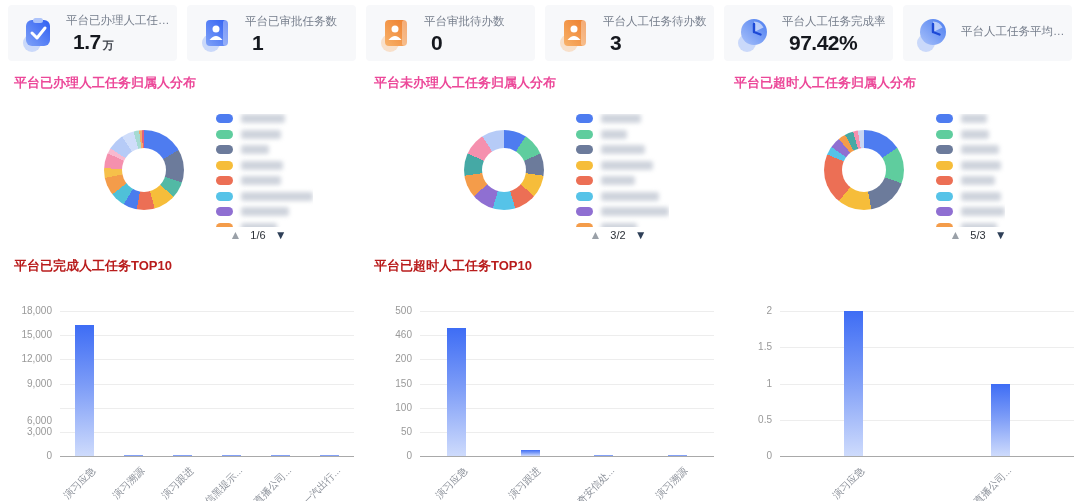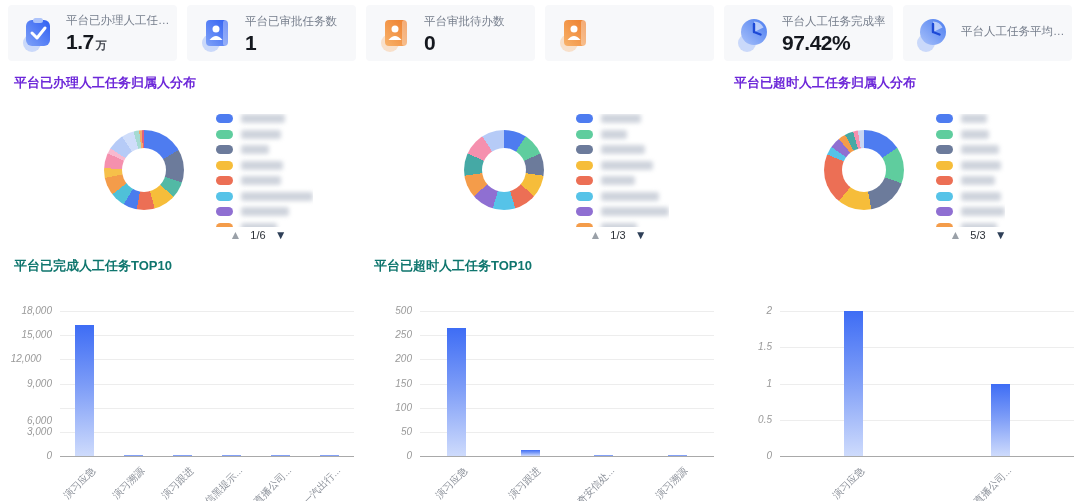--- a/index.html
+++ b/index.html
@@ -8,44 +8,44 @@
     background:#ffffff;font-family:"Liberation Sans",sans-serif;
   }
   
   .kpi-row{position:absolute;top:5px;left:8px;display:flex;gap:10px;}
   .kpi-card{width:169px;height:56px;background:#f7f8fa;border-radius:4px;
     display:flex;align-items:center;box-sizing:border-box;padding-left:10px;}
   .kpi-icon{width:40px;height:40px;flex:none;margin-right:8px;position:relative;}
   .kpi-text{display:flex;flex-direction:column;justify-content:center;min-width:0;}
   .kpi-label{font-size:11.5px;color:#767e8c;margin-bottom:3px;white-space:nowrap;
     overflow:hidden;text-overflow:ellipsis;max-width:118px;}
-  .kpi-value-row{display:flex;align-items:baseline;}
+  .kpi-value-row{display:flex;align-items:baseline;margin-left:7px;}
   .kpi-big{font-size:21px;font-weight:bold;color:#15181e;line-height:1;letter-spacing:-0.5px;}
   .kpi-small{font-size:11px;font-weight:bold;color:#3c4049;margin:0 3px 0 2px;}
   
   .dist-panel{position:absolute;top:68px;width:360px;height:182px;}
-  .panel-title{position:absolute;left:14px;top:6px;font-size:13px;font-weight:bold;color:#6d28d9;white-space:nowrap;}
+  .panel-title{position:absolute;left:14px;top:6px;font-size:13px;font-weight:bold;color:#ec4899;white-space:nowrap;}
   .donut{position:absolute;left:104px;top:62px;width:80px;height:80px;border-radius:50%;}
   .donut-hole{position:absolute;left:18px;top:18px;width:44px;height:44px;background:#ffffff;border-radius:50%;}
   .legend{position:absolute;left:216px;top:46px;height:113px;overflow:hidden;}
   .legend-item{display:flex;align-items:center;margin-bottom:6.5px;height:9px;}
   .chip{width:17px;height:9px;border-radius:4.5px;margin-right:8px;flex:none;}
   .blob{height:9px;border-radius:3px;background:#c3c9d4;filter:blur(2px);opacity:.8;}
   .pager{position:absolute;left:210px;top:160px;width:96px;display:flex;align-items:center;
     justify-content:center;gap:9px;font-size:11px;color:#2c3138;}
   .pager .up{color:#9aa0a8;font-size:12px;cursor:pointer;}
   .pager .down{color:#2e3f57;font-size:12px;cursor:pointer;}
   .pager .pagetext{color:#2c3138;}
   
   .bar-panel{position:absolute;top:255px;width:360px;height:246px;}
-  .bar-title{position:absolute;left:14px;top:2px;font-size:13px;font-weight:bold;color:#0f766e;white-space:nowrap;}
+  .bar-title{position:absolute;left:14px;top:2px;font-size:13px;font-weight:bold;color:#b91c1c;white-space:nowrap;}
   .plot{position:absolute;left:0;top:56px;width:360px;height:200px;}
   .gridline{position:absolute;left:60px;width:294px;height:1px;background:#ededed;}
   .baseline{position:absolute;left:60px;width:294px;height:1px;background:#a9a9a9;}
-  .ytick{position:absolute;left:0;width:52px;text-align:right;font-size:10px;color:#999999;line-height:10px;font-style:italic;}
+  .ytick{position:absolute;left:0;width:52px;text-align:right;font-size:10px;color:#999999;line-height:10px;}
   .bar{position:absolute;width:19px;background:linear-gradient(180deg,#3e6df5 0%,#7b9bf7 45%,#cedbfc 100%);}
   .xlabel{position:absolute;width:110px;text-align:right;font-size:10px;color:#8b9099;
     transform:rotate(-45deg);transform-origin:100% 0;white-space:nowrap;}
   .defs-holder{position:absolute;width:0;height:0;overflow:hidden;}
 </style>
 </head>
 <body>
 
 <div class="defs-holder">
   <svg width="0" height="0">
@@ -113,20 +113,26 @@
       </div>
     </div>
     <div class="kpi-card">
       <div class="kpi-icon"><svg width="40" height="40" viewBox="0 0 40 40">
       <circle cx="14" cy="30" r="9" fill="#f9c89a" opacity="0.5"></circle>
       <rect x="9" y="7" width="22" height="26" rx="4" fill="url(#gradOrange)"></rect>
       <rect x="26" y="7" width="5" height="26" rx="2.5" fill="#ffffff" opacity="0.35"></rect>
       <circle cx="19" cy="16" r="3.5" fill="#ffffff"></circle>
       <path d="M12.5 27 q6.5 -8 13 0 z" fill="#ffffff"></path>
     </svg></div>
+      <div class="kpi-text">
+        <div class="kpi-label">平台人工任务待办数</div>
+        <div class="kpi-value-row">
+          <span class="kpi-big">3</span>
+        </div>
+      </div>
     </div>
     <div class="kpi-card">
       <div class="kpi-icon"><svg width="40" height="40" viewBox="0 0 40 40">
       <circle cx="13" cy="30" r="9" fill="#9db9fa" opacity="0.5"></circle>
       <circle cx="20" cy="19" r="13" fill="url(#gradClock)"></circle>
       <path d="M20 19 L20 8.5 A10.5 10.5 0 0 1 29.5 14.5 Z" fill="#ffffff" opacity="0.55"></path>
       <path d="M20 19 L20 11 M20 19 L26.5 21.5" stroke="#1d49d6" stroke-width="2.4" stroke-linecap="round" fill="none"></path>
     </svg></div>
       <div class="kpi-text">
         <div class="kpi-label">平台人工任务完成率</div>
@@ -187,20 +193,21 @@
           <span class="blob" style="width: 36px;"></span>
         </div>
       </div>
       <div class="pager">
         <span class="up">▲</span>
         <span class="pagetext">1/6</span>
         <span class="down">▼</span>
       </div>
     </div>
     <div class="dist-panel" style="left: 360px;">
+      <div class="panel-title">平台未办理人工任务归属人分布</div>
       <div class="donut" style="background: conic-gradient(rgb(78, 124, 240) 0deg, rgb(78, 124, 240) 32.73deg, rgb(95, 205, 158) 32.73deg, rgb(95, 205, 158) 65.45deg, rgb(108, 123, 155) 65.45deg, rgb(108, 123, 155) 98.18deg, rgb(246, 189, 58) 98.18deg, rgb(246, 189, 58) 130.91deg, rgb(236, 111, 85) 130.91deg, rgb(236, 111, 85) 163.64deg, rgb(86, 195, 232) 163.64deg, rgb(86, 195, 232) 196.36deg, rgb(143, 111, 210) 196.36deg, rgb(143, 111, 210) 229.09deg, rgb(244, 156, 74) 229.09deg, rgb(244, 156, 74) 261.82deg, rgb(69, 169, 165) 261.82deg, rgb(69, 169, 165) 294.55deg, rgb(245, 144, 174) 294.55deg, rgb(245, 144, 174) 327.27deg, rgb(182, 203, 247) 327.27deg, rgb(182, 203, 247) 360deg);">
         <div class="donut-hole"></div>
       </div>
       <div class="legend">
         <div class="legend-item">
           <span class="chip" style="background: rgb(78, 124, 240);"></span>
           <span class="blob" style="width: 40px;"></span>
         </div>
         <div class="legend-item">
           <span class="chip" style="background: rgb(95, 205, 158);"></span>
@@ -226,21 +233,21 @@
           <span class="chip" style="background: rgb(143, 111, 210);"></span>
           <span class="blob" style="width: 68px;"></span>
         </div>
         <div class="legend-item">
           <span class="chip" style="background: rgb(244, 156, 74);"></span>
           <span class="blob" style="width: 36px;"></span>
         </div>
       </div>
       <div class="pager">
         <span class="up">▲</span>
-        <span class="pagetext">1/3</span>
+        <span class="pagetext">3/2</span>
         <span class="down">▼</span>
       </div>
     </div>
     <div class="dist-panel" style="left: 720px;">
       <div class="panel-title">平台已超时人工任务归属人分布</div>
       <div class="donut" style="background: conic-gradient(rgb(78, 124, 240) 0deg, rgb(78, 124, 240) 56.47deg, rgb(95, 205, 158) 56.47deg, rgb(95, 205, 158) 109.41deg, rgb(108, 123, 155) 109.41deg, rgb(108, 123, 155) 169.41deg, rgb(246, 189, 58) 169.41deg, rgb(246, 189, 58) 218.82deg, rgb(236, 111, 85) 218.82deg, rgb(236, 111, 85) 292.94deg, rgb(86, 195, 232) 292.94deg, rgb(86, 195, 232) 305.29deg, rgb(143, 111, 210) 305.29deg, rgb(143, 111, 210) 321.18deg, rgb(244, 156, 74) 321.18deg, rgb(244, 156, 74) 331.76deg, rgb(69, 169, 165) 331.76deg, rgb(69, 169, 165) 344.12deg, rgb(245, 144, 174) 344.12deg, rgb(245, 144, 174) 351.18deg, rgb(201, 214, 242) 351.18deg, rgb(201, 214, 242) 360deg);">
         <div class="donut-hole"></div>
       </div>
       <div class="legend">
         <div class="legend-item">
@@ -289,21 +296,21 @@
       <div class="plot">
         <div class="baseline" style="top: 145px;"></div>
         <div class="ytick" style="top: 140px;">0</div>
         <div class="gridline" style="top: 120.833px;"></div>
         <div class="ytick" style="top: 115.833px;">3,000</div>
         <div class="gridline" style="top: 96.6667px;"></div>
         <div class="ytick" style="top: 105px;">6,000</div>
         <div class="gridline" style="top: 72.5px;"></div>
         <div class="ytick" style="top: 67.5px;">9,000</div>
         <div class="gridline" style="top: 48.3333px;"></div>
-        <div class="ytick" style="top: 43.3333px; text-align: center;">12,000</div>
+        <div class="ytick" style="top: 43.3333px;">12,000</div>
         <div class="gridline" style="top: 24.1667px;"></div>
         <div class="ytick" style="top: 19.1667px;">15,000</div>
         <div class="gridline" style="top: 0px;"></div>
         <div class="ytick" style="top: -5px;">18,000</div>
         <div class="bar" style="left: 75px; top: 13.6944px; height: 131.306px;"></div>
         <div class="xlabel" style="left: -21.5px; top: 153px;">演习应急</div>
         <div class="bar" style="left: 124px; top: 143.5px; height: 1.5px;"></div>
         <div class="xlabel" style="left: 27.5px; top: 153px;">演习溯源</div>
         <div class="bar" style="left: 173px; top: 143.5px; height: 1.5px;"></div>
         <div class="xlabel" style="left: 76.5px; top: 153px;">演习跟进</div>
@@ -322,21 +329,21 @@
         <div class="ytick" style="top: 140px;">0</div>
         <div class="gridline" style="top: 120.833px;"></div>
         <div class="ytick" style="top: 115.833px;">50</div>
         <div class="gridline" style="top: 96.6667px;"></div>
         <div class="ytick" style="top: 91.6667px;">100</div>
         <div class="gridline" style="top: 72.5px;"></div>
         <div class="ytick" style="top: 67.5px;">150</div>
         <div class="gridline" style="top: 48.3333px;"></div>
         <div class="ytick" style="top: 43.3333px;">200</div>
         <div class="gridline" style="top: 24.1667px;"></div>
-        <div class="ytick" style="top: 19.1667px;">250</div>
+        <div class="ytick" style="top: 19.1667px;">460</div>
         <div class="gridline" style="top: 0px;"></div>
         <div class="ytick" style="top: -5px;">500</div>
         <div class="bar" style="left: 87.25px; top: 16.9167px; height: 128.083px;"></div>
         <div class="xlabel" style="left: -9.25px; top: 153px;">演习应急</div>
         <div class="bar" style="left: 160.75px; top: 138.717px; height: 6.28333px;"></div>
         <div class="xlabel" style="left: 64.25px; top: 153px;">演习跟进</div>
         <div class="bar" style="left: 234.25px; top: 143.5px; height: 1.5px;"></div>
         <div class="xlabel" style="left: 137.75px; top: 153px;">奇安信处...</div>
         <div class="bar" style="left: 307.75px; top: 143.5px; height: 1.5px;"></div>
         <div class="xlabel" style="left: 211.25px; top: 153px;">演习溯源</div>

